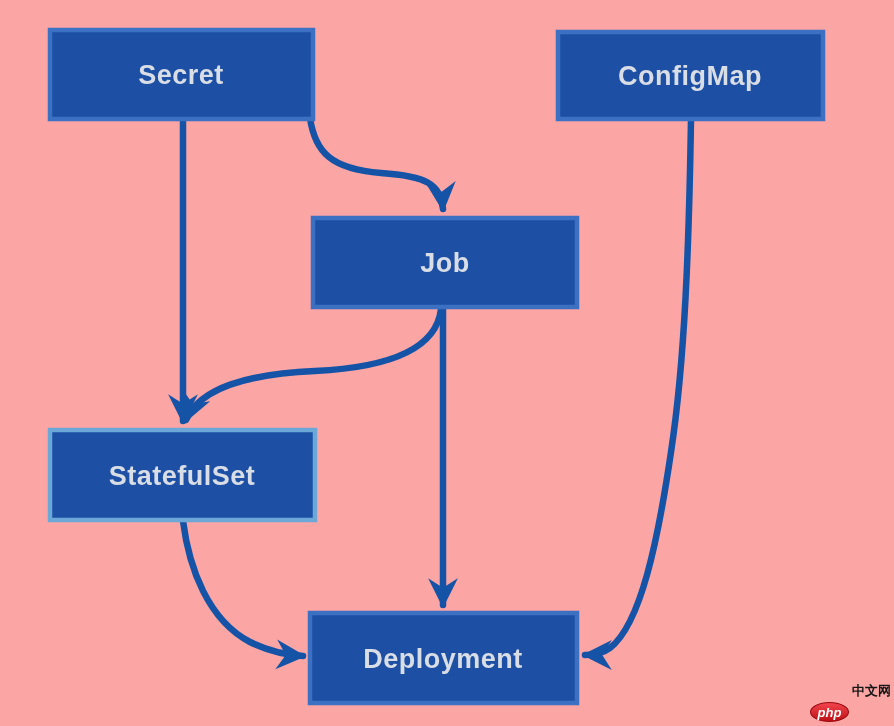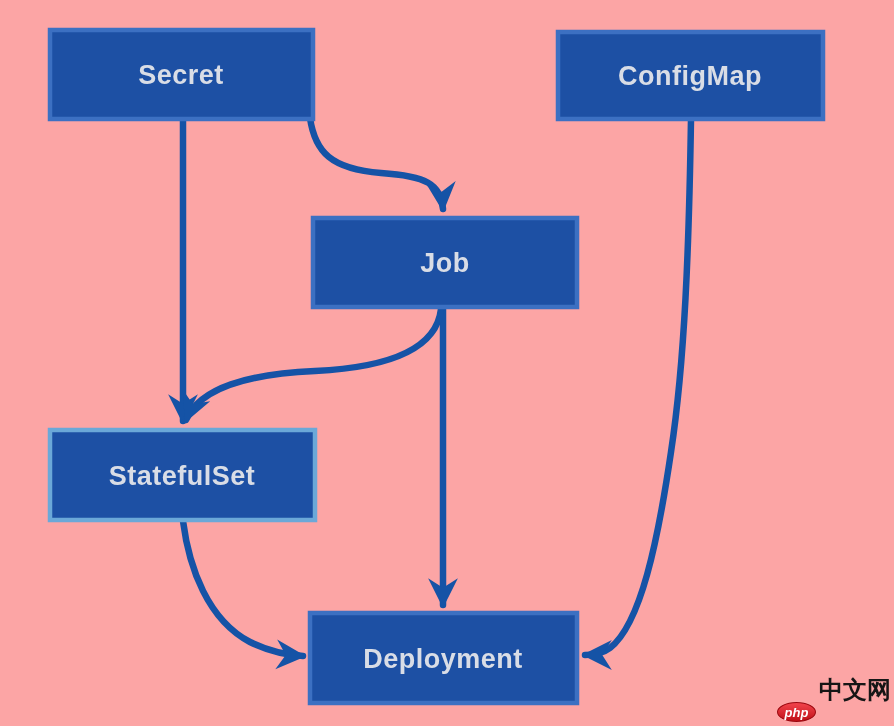--- a/index.html
+++ b/index.html
@@ -53,21 +53,21 @@
     font-style: italic;
     font-weight: bold;
     font-size: 13px;
     line-height: 20px;
     text-align: center;
     box-sizing: border-box;
     margin-top: 44px;
   }
   .watermark .site-name {
     font-weight: bold;
-    font-size: 24px;
+    font-size: 13px;
     color: #161616;
     line-height: 1;
   }
 </style>
 </head>
 <body>
 
 <div class="stage">
   <svg class="diagram" viewBox="0 0 894 726" xmlns="http://www.w3.org/2000/svg">
     <defs>

